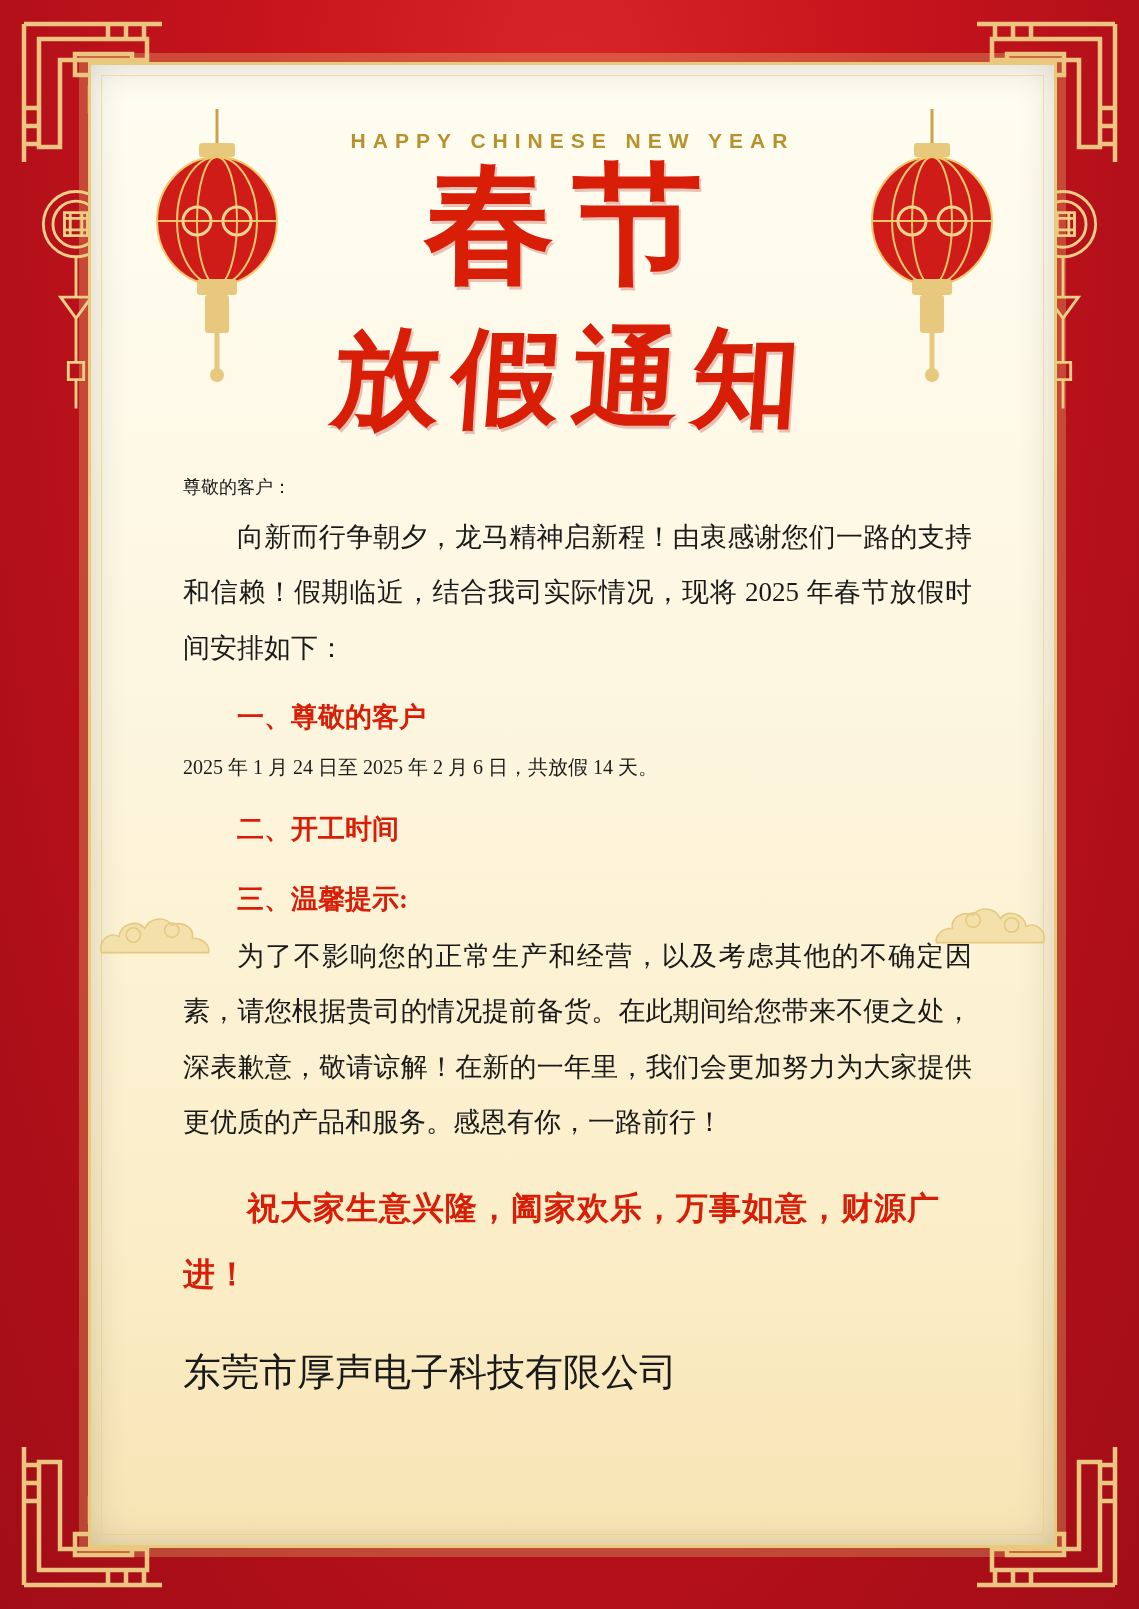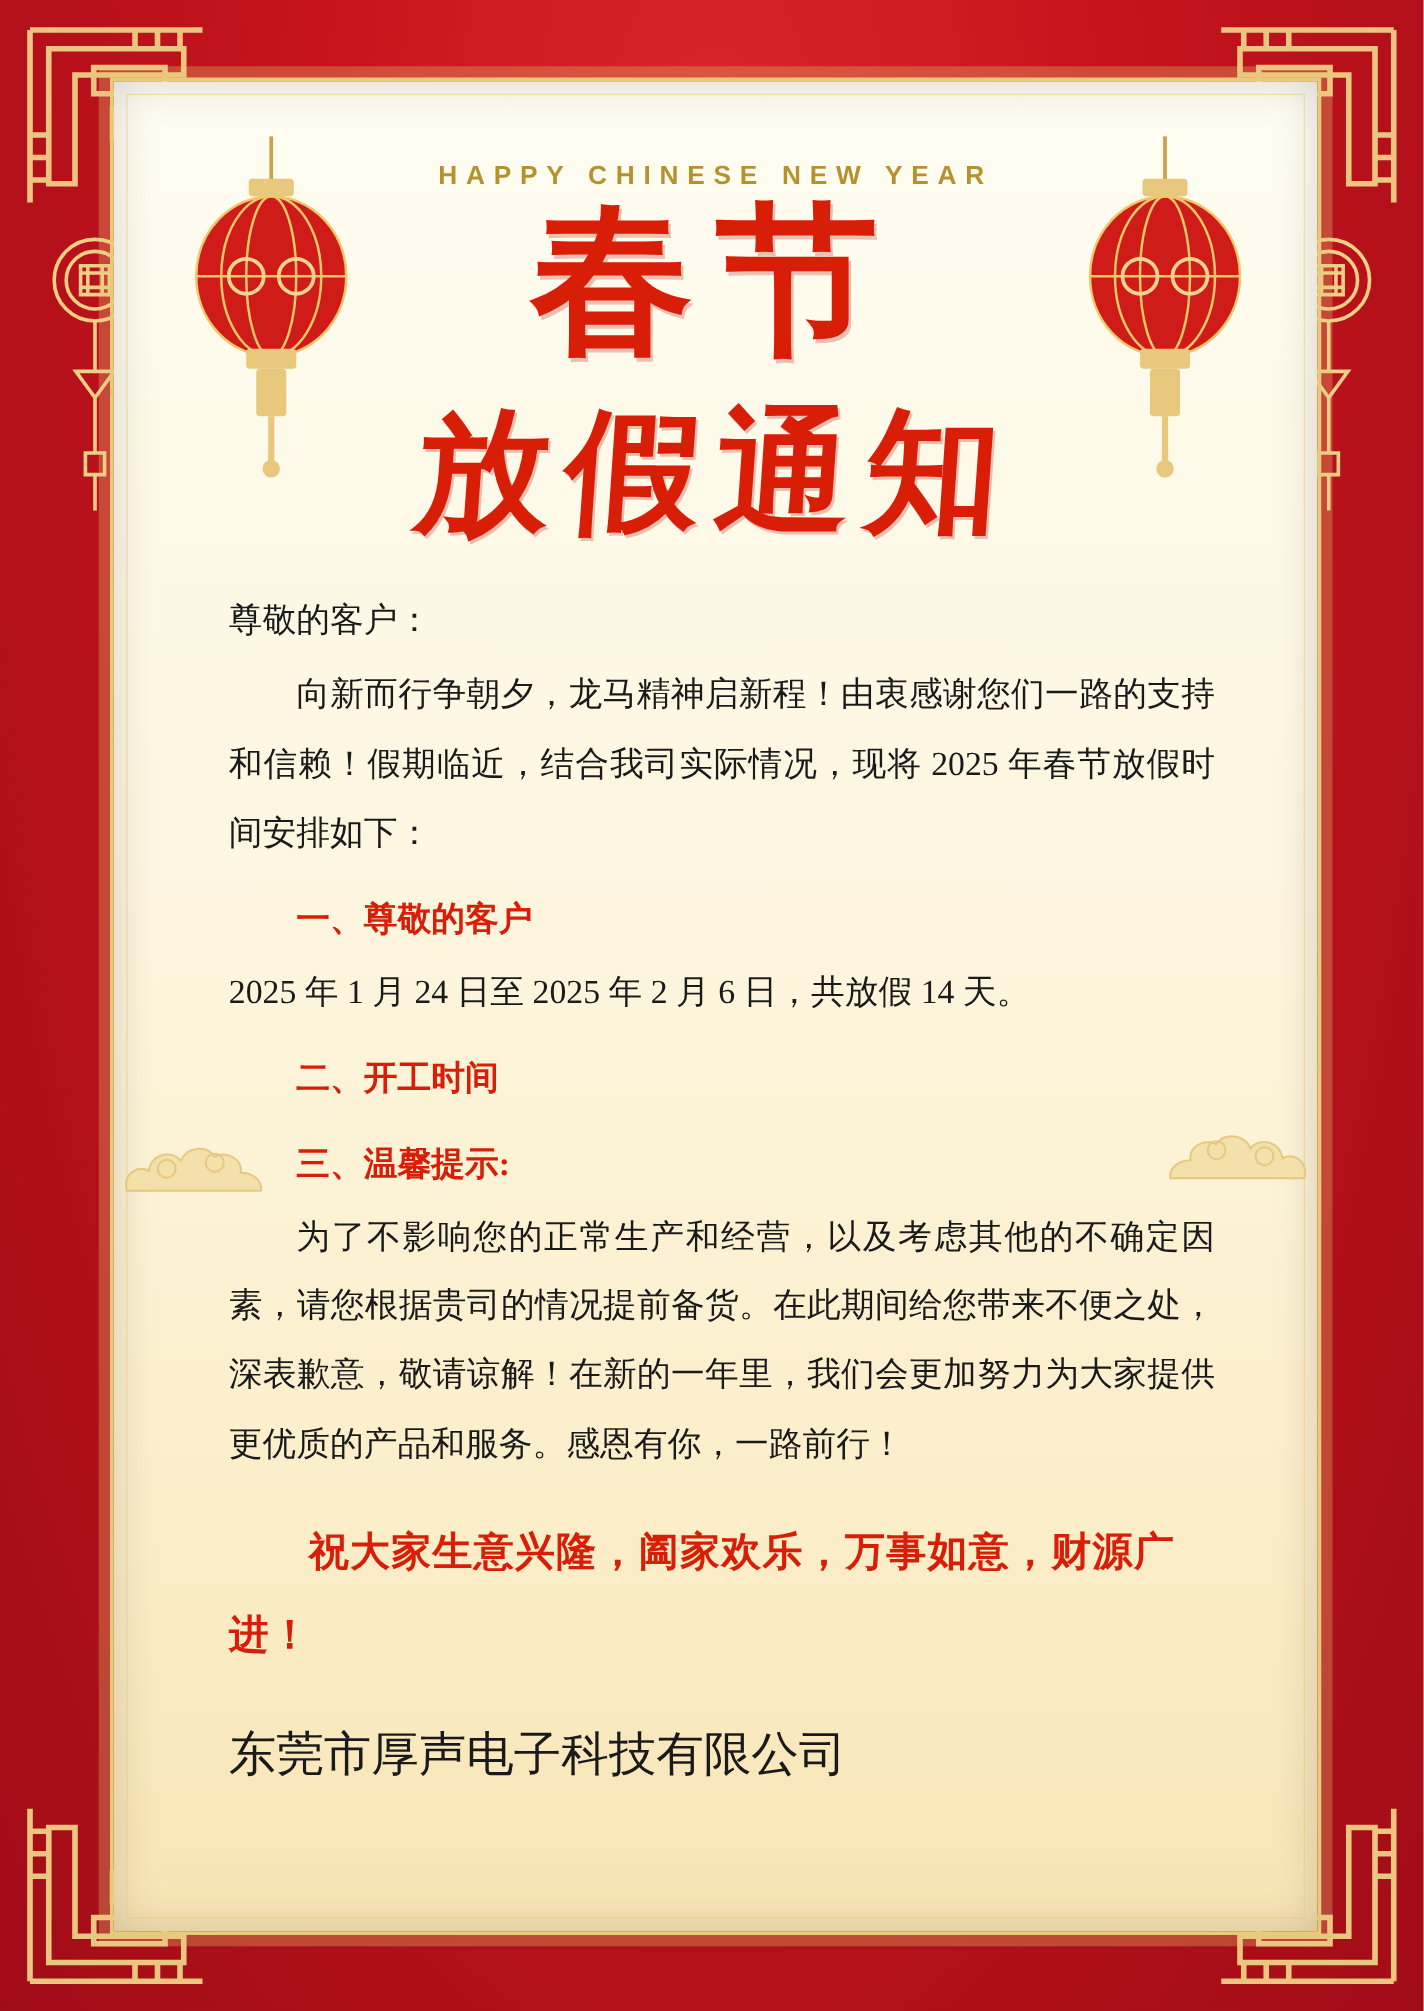--- a/index.html
+++ b/index.html
@@ -120,38 +120,38 @@
   .content {
     position: absolute;
     left: 92px;
     right: 82px;
     top: 404px;
     color: #1a1a1a;
     font-size: 27px;
     line-height: 2.05;
   }
   .salutation {
-    font-size: 27px;
+    font-size: 18px;
     margin-bottom: 4px;
   }
   .para {
     text-indent: 2em;
     text-align: justify;
     margin: 0 0 8px 0;
   }
   .sec-head {
     color: #d81e06;
     font-weight: 700;
     text-indent: 2em;
     margin: 14px 0 2px 0;
     font-size: 27px;
   }
   .sec-body {
     margin: 0 0 6px 0;
-    font-size: 27px;
+    font-size: 20px;
   }
   .wish {
     color: #d81e06;
     font-weight: 700;
     text-indent: 2em;
     margin-top: 26px;
     font-size: 32px;
     letter-spacing: 1px;
   }
   .signature {

